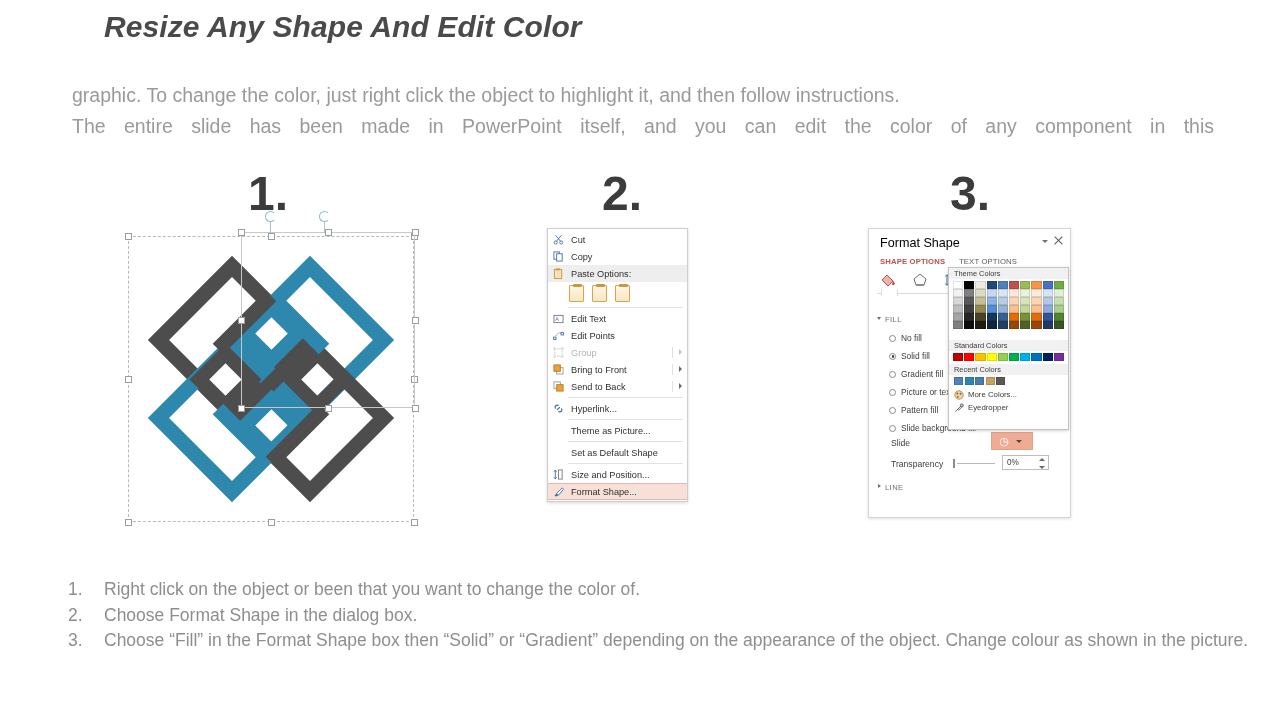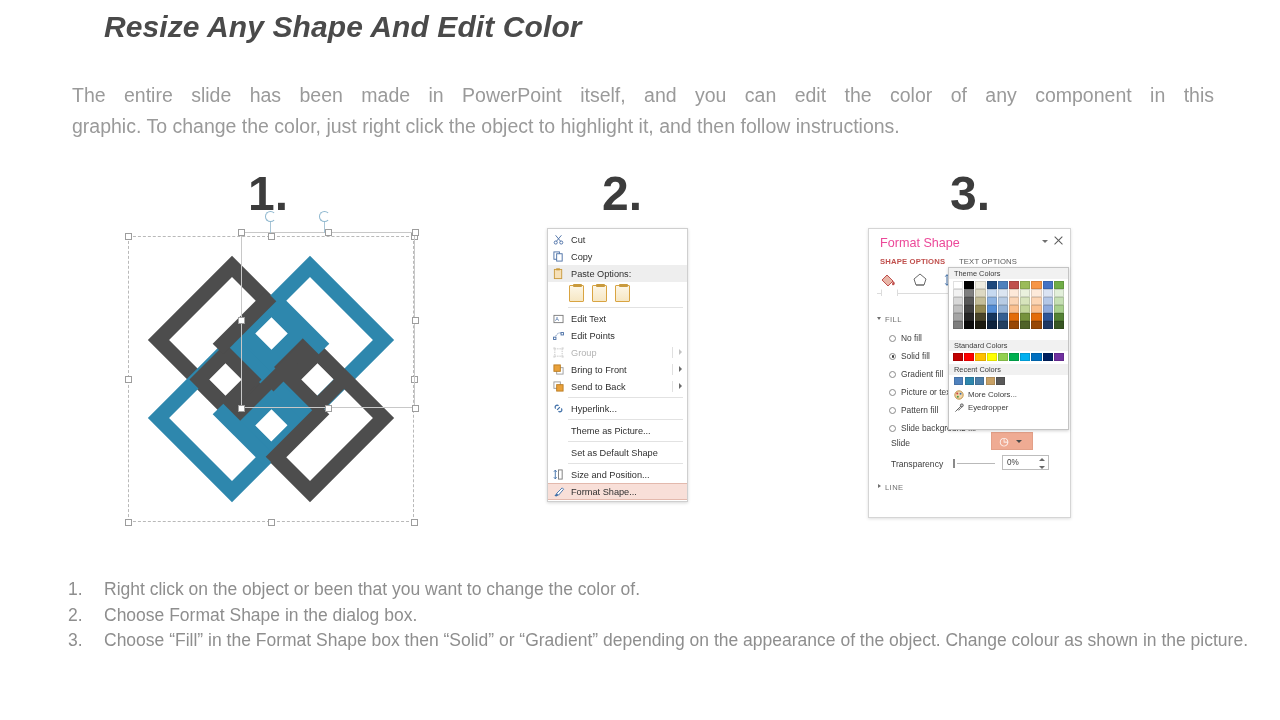--- a/index.html
+++ b/index.html
@@ -96,21 +96,21 @@
 
   
   #format-pane {
     position:absolute; left:868px; top:228px; width:203px; height:290px;
     background:#ffffff; border:1px solid #d5d5d5;
     box-shadow:0 1px 3px rgba(0,0,0,.13);
     font-size:8.6px; color:#3c3c3c;
   }
   #fp-title {
     position:absolute; left:11px; top:7px;
-    font-size:12.6px; color:#ec4899; font-weight:normal;
+    font-size:12.6px; color:#000000; font-weight:normal;
   }
   #fp-dd {
     position:absolute; right:22px; top:11px;
     width:0; height:0; border-top:3.6px solid #707070;
     border-left:3.2px solid transparent; border-right:3.2px solid transparent;
   }
   #fp-close { position:absolute; right:7px; top:6px; width:10px; height:10px; }
   #fp-close::before, #fp-close::after {
     content:""; position:absolute; left:0; top:4.5px; width:11px; height:1.2px; background:#5a5a5a;
   }
@@ -206,22 +206,22 @@
   .ins-item { display:flex; align-items:flex-start; }
   .ins-num { width:36px; flex:0 0 36px; }
   .ins-txt { flex:1; }
 </style>
 </head>
 <body>
 
 <div id="title">Resize Any Shape And Edit Color</div>
 
 <div id="subtitle">
+  <span class="ln">graphic. To change the color, just right click the object to highlight it, and then follow instructions.</span>
   <span class="ln first">The entire slide has been made in PowerPoint itself, and you can edit the color of any component in this</span>
-  <span class="ln">graphic. To change the color, just right click the object to highlight it, and then follow instructions.</span>
 </div>
 
 <div class="step-num" id="step-num-1">1.</div>
 <div class="step-num" id="step-num-2">2.</div>
 <div class="step-num" id="step-num-3">3.</div>
 
 <div id="panel-shape">
 
   <svg id="shape-svg" width="286" height="286" viewBox="0 0 286 286">
 

